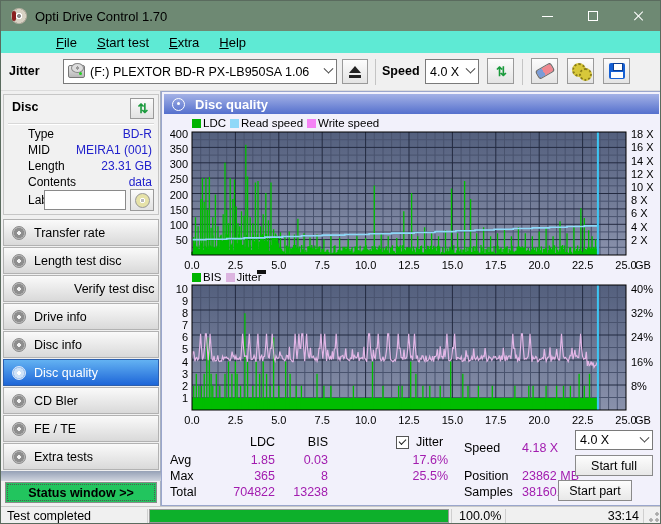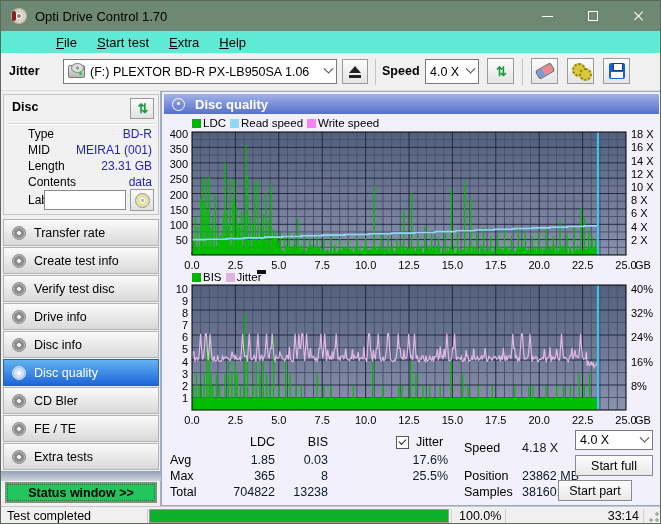--- a/index.html
+++ b/index.html
@@ -72,21 +72,21 @@
   .hdr-disc{width:13px;height:13px;border-radius:50%;margin-left:8px;border:1.5px solid #fff;position:relative;}
   .hdr-disc:after{content:"";position:absolute;left:3.5px;top:3.5px;width:3px;height:3px;border-radius:50%;background:#fff;}
   .legend{position:absolute;display:flex;align-items:center;font-size:11.5px;gap:4px;}
   .legend .sq{width:9px;height:9px;display:inline-block;margin-right:2px;}
   .legend b{font-weight:normal;}
   .legend-item{display:flex;align-items:center;}
   .lg-mark{position:absolute;width:9px;height:4px;background:#111;}
   svg text{font-family:"Liberation Sans",sans-serif;}
   
   .stat{position:absolute;font-size:12.5px;color:#000;white-space:nowrap;}
-  .stat.val{color:#0f172a;}
+  .stat.val{color:#a21caf;}
   .stat.r{transform:translateX(-100%);}
   .checkbox{position:absolute;width:13px;height:13px;background:#fff;border:1px solid #555;}
   .checkbox .ck{position:absolute;left:2px;top:2px;width:7px;height:4px;border-left:1.6px solid #222;border-bottom:1.6px solid #222;transform:rotate(-45deg);display:none;}
   .checkbox.checked .ck{display:block;}
   .pushbtn{position:absolute;background:linear-gradient(#fdfdfd,#e8e8e8);border:1px solid #8a8a8a;display:flex;align-items:center;justify-content:center;font-size:12.5px;}
   
   .statusbar{position:absolute;left:0;top:505px;width:661px;height:19px;background:#f0f0f0;border-top:1px solid #c8c8c8;font-size:12px;}
   .sb-sep{position:absolute;top:2px;width:1px;height:15px;background:#cfcfcf;}
   .pbar{position:absolute;left:148px;top:2px;width:300px;height:14px;border:1px solid #9a9a9a;background:#e8e8e8;}
   .pbar .fill{height:100%;background:#0db02b;}
@@ -182,23 +182,23 @@
       <div class="panel-btn" style="right:4px;top:94px;height:22px;">
         <span class="cd-btn-ico"></span>
       </div>
     </div>
     <div class="navbtn" style="top:128px;">
         <span class="disc-g"></span>
         <span>Transfer rate</span>
       </div>
     <div class="navbtn" style="top:156px;">
         <span class="disc-g"></span>
-        <span>Create test info</span>
-      </div>
-    <div class="navbtn" style="top:184px;">
+        <span>Length test disc</span>
+      </div>
+    <div class="navbtn" style="top:184px;gap:40px;">
         <span class="disc-g"></span>
         <span>Verify test disc</span>
       </div>
     <div class="navbtn" style="top:212px;">
         <span class="disc-g"></span>
         <span>Drive info</span>
       </div>
     <div class="navbtn" style="top:240px;">
         <span class="disc-g"></span>
         <span>Disc info</span>

